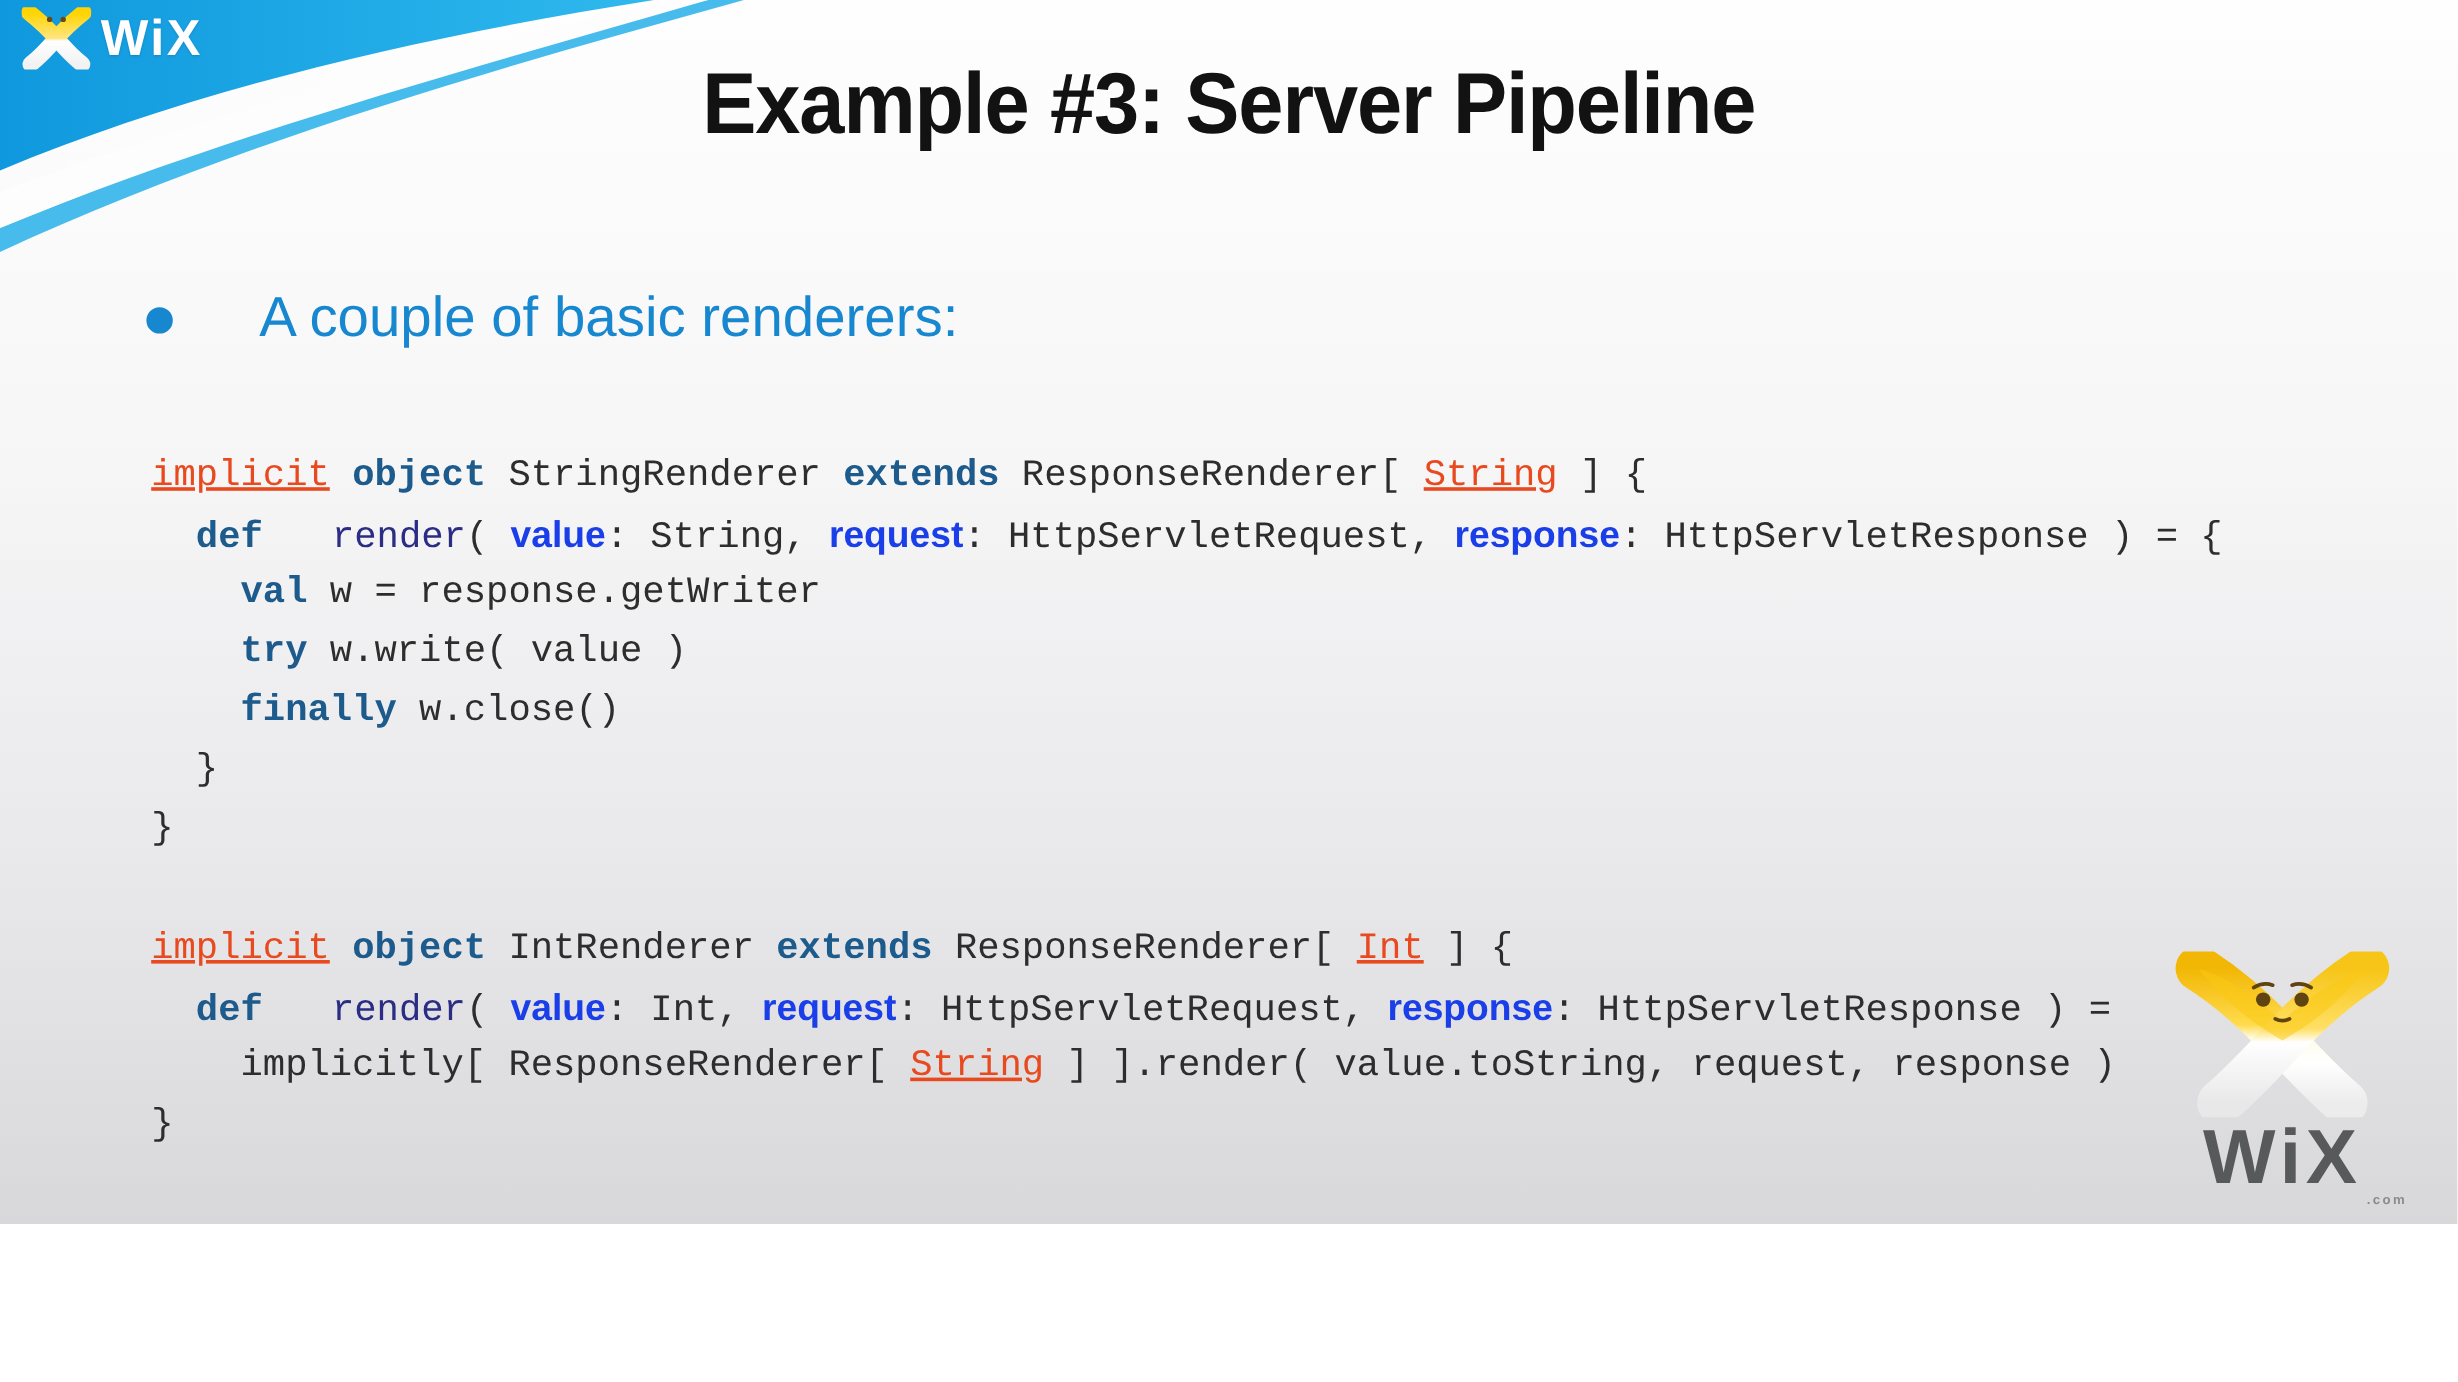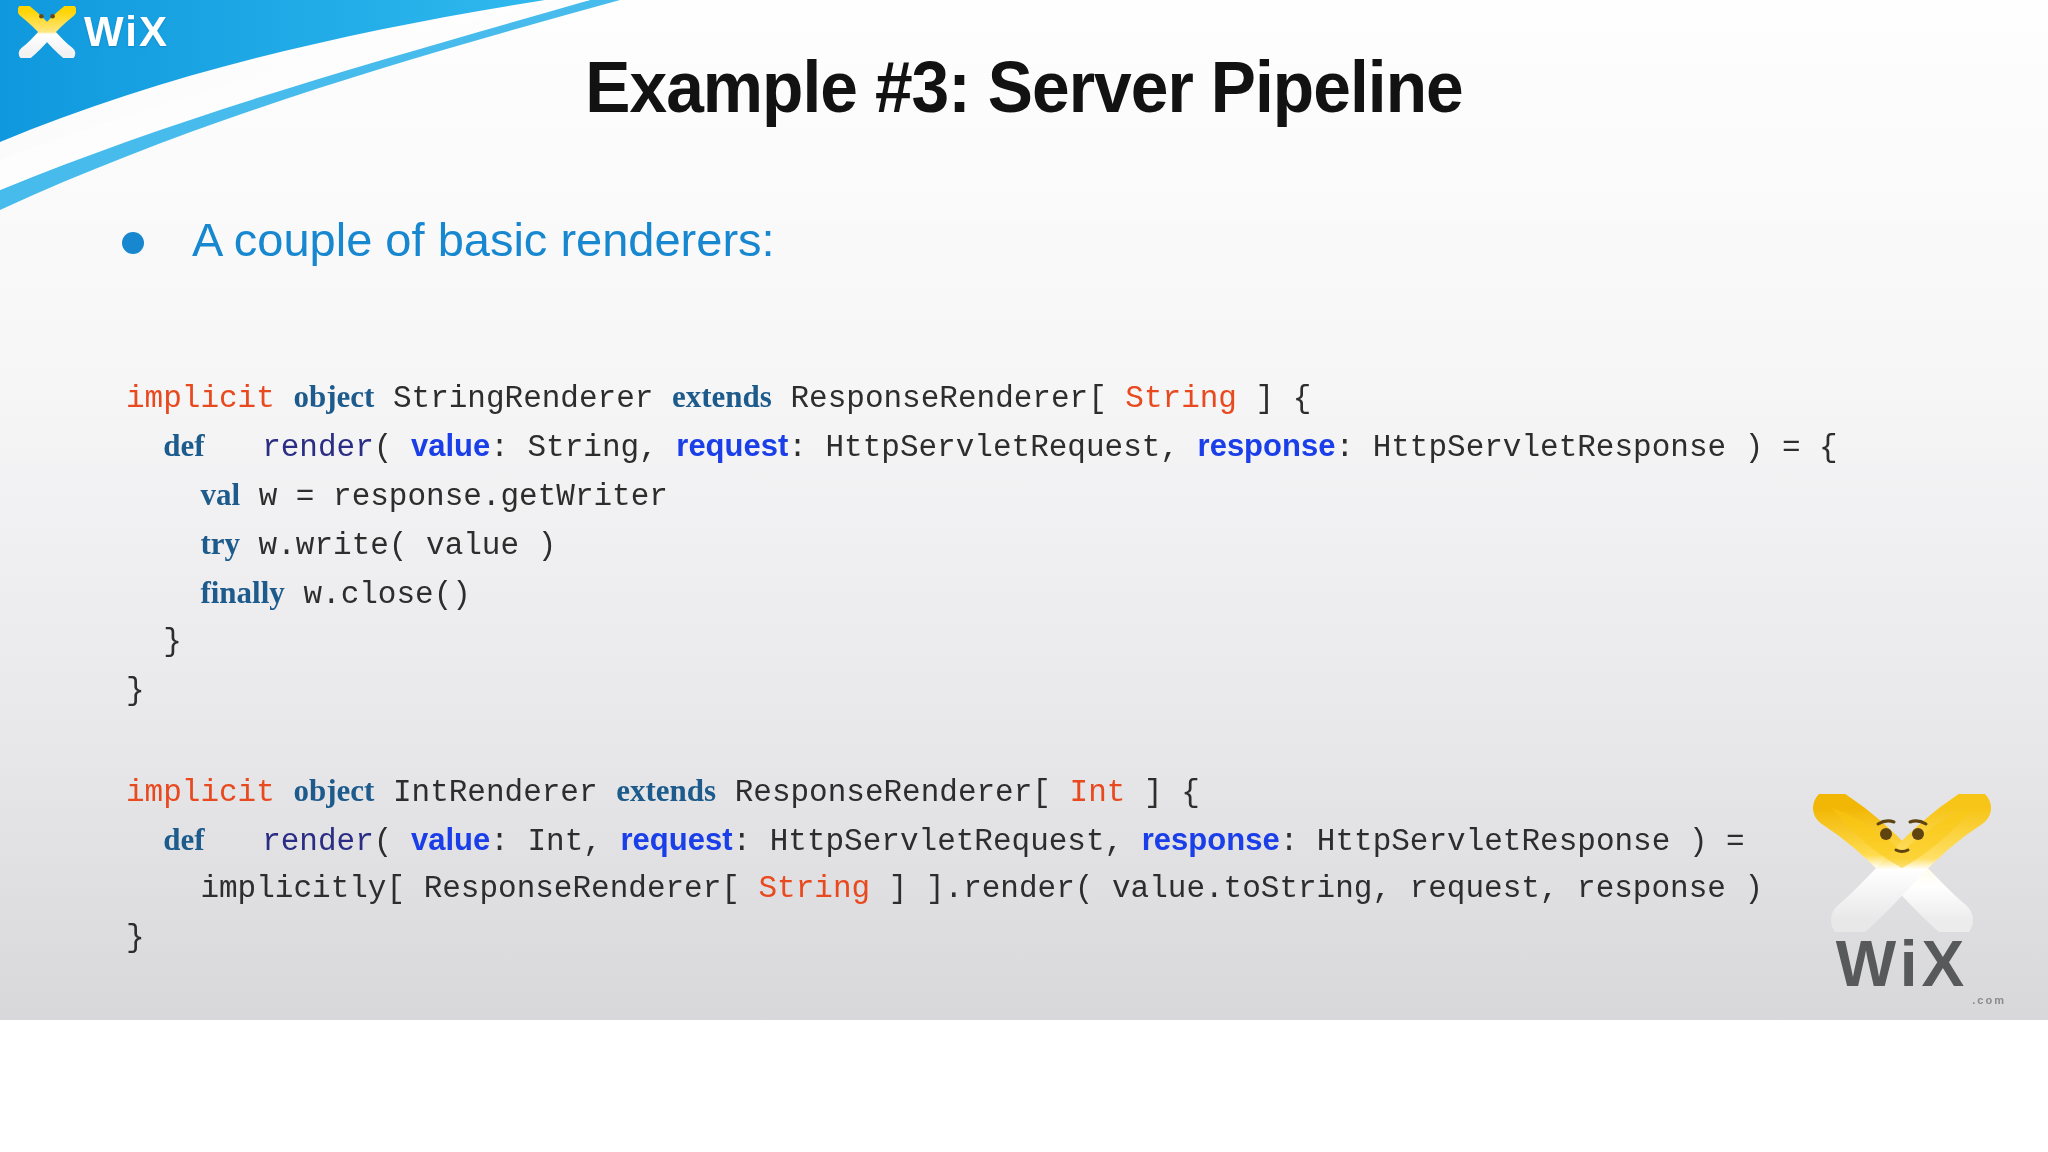--- a/index.html
+++ b/index.html
@@ -26,22 +26,22 @@
 
   .title{
     position:absolute;top:46px;left:0;width:100%;
     text-align:center;
     font-size:72px;font-weight:700;letter-spacing:-1px;
     color:#121212;
     transform:scaleX(.94);
   }
 
   .bullet-row{
-    position:absolute;top:212px;left:122px;
-    display:flex;align-items:center;gap:48px;
+    position:absolute;top:236px;left:122px;
+    display:flex;align-items:center;gap:72px;
   }
   .bullet-dot{
     width:22px;height:22px;border-radius:50%;
     background:var(--bullet_blue,#1787d0);
     margin-top:6px;
   }
   .bullet-text{
     font-size:47px;font-weight:400;
     color:var(--bullet_blue,#1787d0);
   }
@@ -50,24 +50,24 @@
     position:absolute;left:126px;
     font-family:"Liberation Mono","DejaVu Sans Mono",monospace;
     font-size:31px;line-height:49px;
     white-space:pre;
     color:var(--code_plain,#2d2d2d);
   }
   .code-1{top:372px;}
   .code-2{top:766px;}
   .code-line{height:49px;}
   .tok-plain{color:var(--code_plain,#2d2d2d);}
-  .tok-orange{color:var(--keyword_orange,#e8491f);}
+  .tok-orange{color:var(--keyword_orange,#e8491f);text-decoration:underline;}
   .tok-kw{
     color:var(--keyword_blue,#1d5b8c);
-    font-family:Liberation Serif, serif;font-weight:700;
+    font-family:Liberation Mono, monospace;font-weight:700;
   }
   .tok-param{
     color:var(--param_blue,#1a3ee8);
     font-family:"Liberation Sans",sans-serif;font-weight:700;
   }
   .tok-method{color:var(--method_navy,#2b2d84);margin-left:39px;}
 
   .footer-logo{
     position:absolute;right:28px;bottom:14px;
     width:236px;text-align:center;

